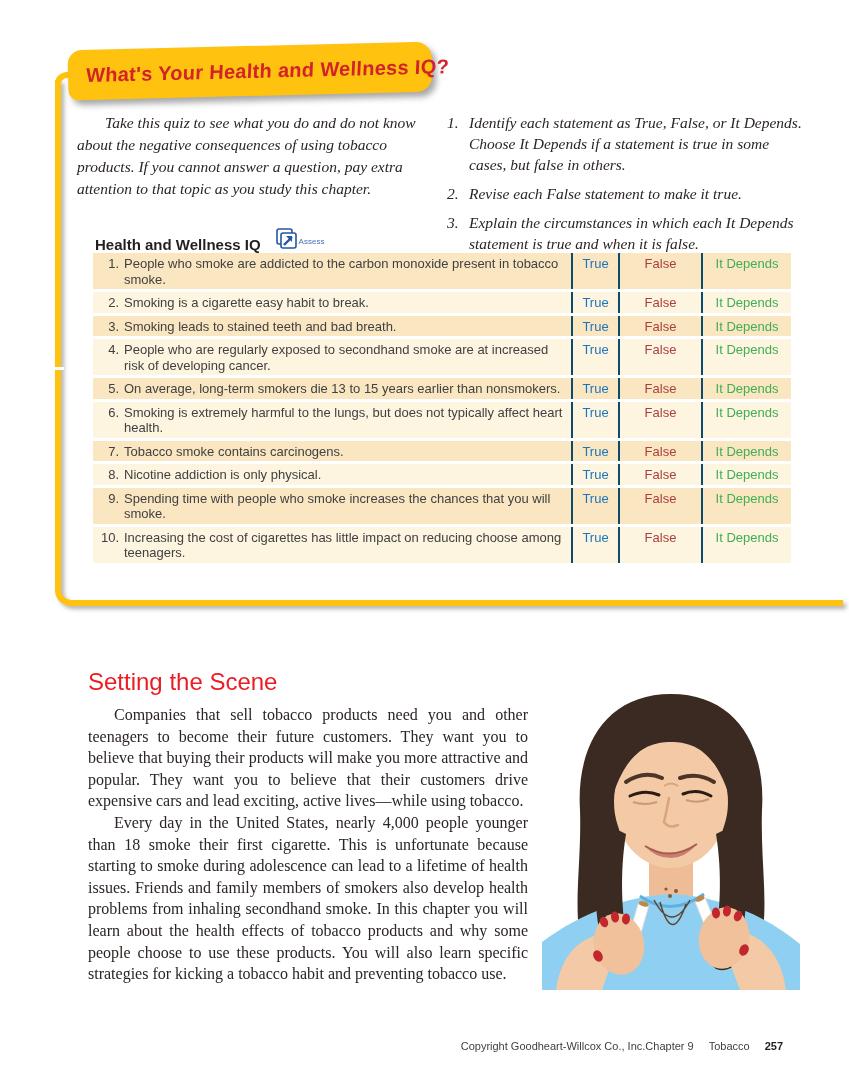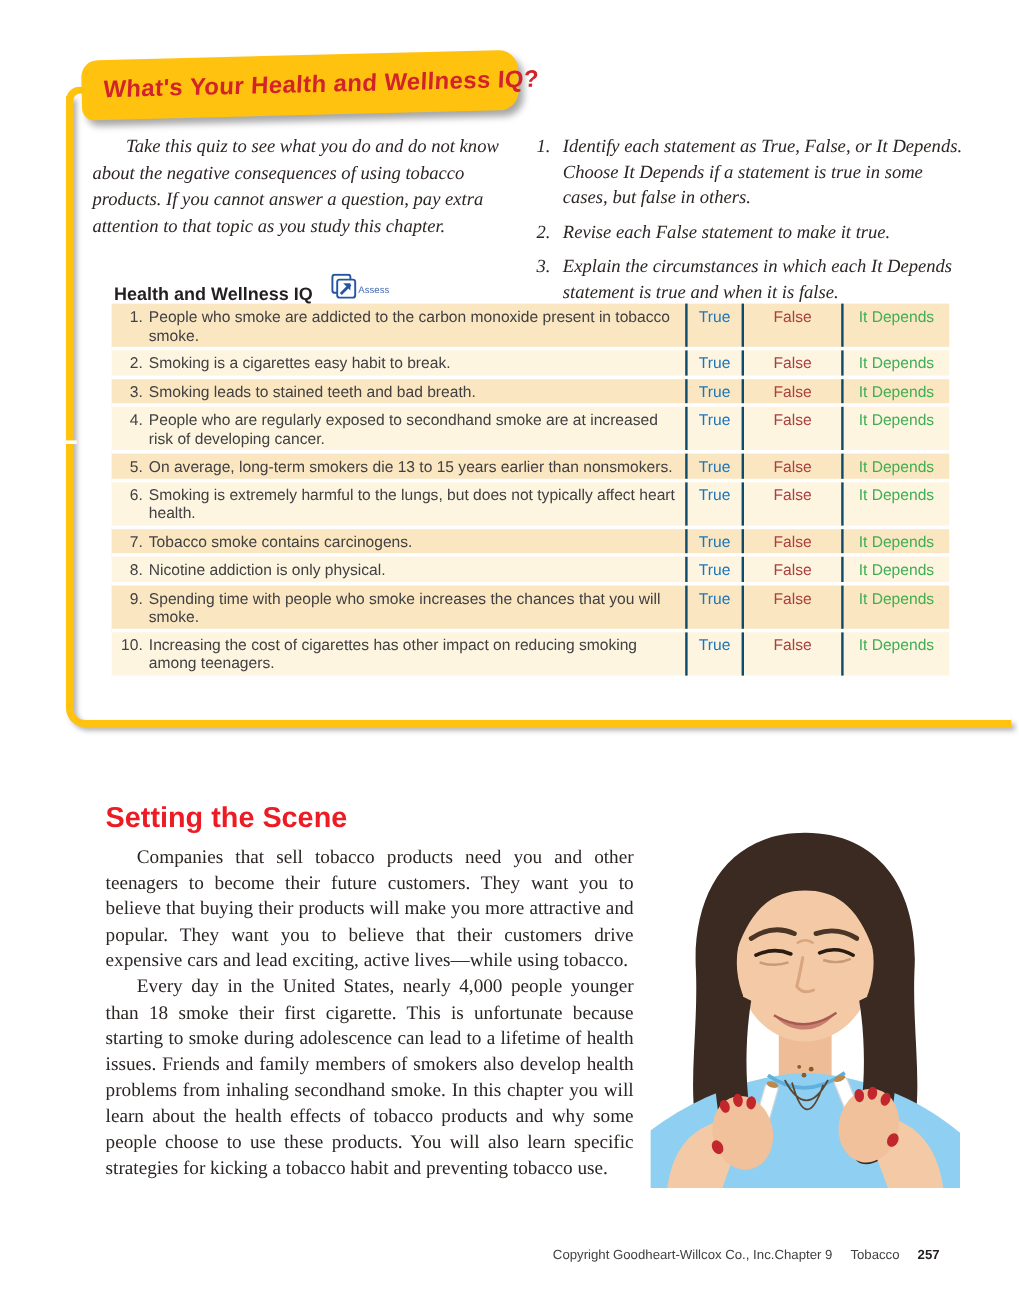--- a/index.html
+++ b/index.html
@@ -51,21 +51,21 @@
   .quiz-row.alt-a{background:#fae7c2;}
   .quiz-row.alt-b{background:#fdf5e0;}
   .q-num{flex:none;width:26px;text-align:right;padding:3px 5px 2px 0;}
   .q-text{flex:1;padding:3px 8px 2px 0;}
   .q-opt{flex:none;box-sizing:border-box;border-left:2px solid #0c4a6e;text-align:center;padding:3px 2px 2px;}
   .q-true{width:47px;color:#1b75bc;}
   .q-false{width:83px;color:#aa3f3f;}
   .q-dep{width:90px;color:#3fae54;}
   
   .scene-heading{
-    position:absolute;left:88px;top:668px;margin:0;font-size:24px;font-weight:bold;color:#ed1c24;text-align:center;
+    position:absolute;left:88px;top:668px;margin:0;font-size:24px;font-weight:normal;color:#ed1c24;text-align:center;
   }
   .scene-body{
     position:absolute;left:88px;top:704px;width:712px;
     font-family:"Liberation Serif",serif;font-size:16px;line-height:21.6px;color:#2b2523;text-align:justify;
   }
   .scene-body p{margin:0;text-indent:26px;}
   .photo{float:right;width:258px;height:300px;margin:-14px 0 6px 14px;}
   .photo svg{display:block;width:100%;height:100%;}
   
   .footer{
@@ -128,21 +128,21 @@
       <div class="quiz-row alt-a">
         <span class="q-num">1.</span>
         <span class="q-text">People who smoke are addicted to the carbon monoxide present in tobacco smoke.</span>
         <span class="q-opt q-true">True</span>
         <span class="q-opt q-false">False</span>
         <span class="q-opt q-dep">It Depends</span>
       </div>
 
       <div class="quiz-row alt-b">
         <span class="q-num">2.</span>
-        <span class="q-text">Smoking is a cigarettes easy habit to break.</span>
+        <span class="q-text">Smoking is a cigarette easy habit to break.</span>
         <span class="q-opt q-true">True</span>
         <span class="q-opt q-false">False</span>
         <span class="q-opt q-dep">It Depends</span>
       </div>
 
       <div class="quiz-row alt-a">
         <span class="q-num">3.</span>
         <span class="q-text">Smoking leads to stained teeth and bad breath.</span>
         <span class="q-opt q-true">True</span>
         <span class="q-opt q-false">False</span>
@@ -192,21 +192,21 @@
       <div class="quiz-row alt-a">
         <span class="q-num">9.</span>
         <span class="q-text">Spending time with people who smoke increases the chances that you will smoke.</span>
         <span class="q-opt q-true">True</span>
         <span class="q-opt q-false">False</span>
         <span class="q-opt q-dep">It Depends</span>
       </div>
 
       <div class="quiz-row alt-b">
         <span class="q-num">10.</span>
-        <span class="q-text">Increasing the cost of cigarettes has other impact on reducing smoking among teenagers.</span>
+        <span class="q-text">Increasing the cost of cigarettes has little impact on reducing choose among teenagers.</span>
         <span class="q-opt q-true">True</span>
         <span class="q-opt q-false">False</span>
         <span class="q-opt q-dep">It Depends</span>
       </div>
     </div>
 
   <h2 class="scene-heading">Setting the Scene</h2>
 
   <div class="scene-body">
     <div class="photo">

